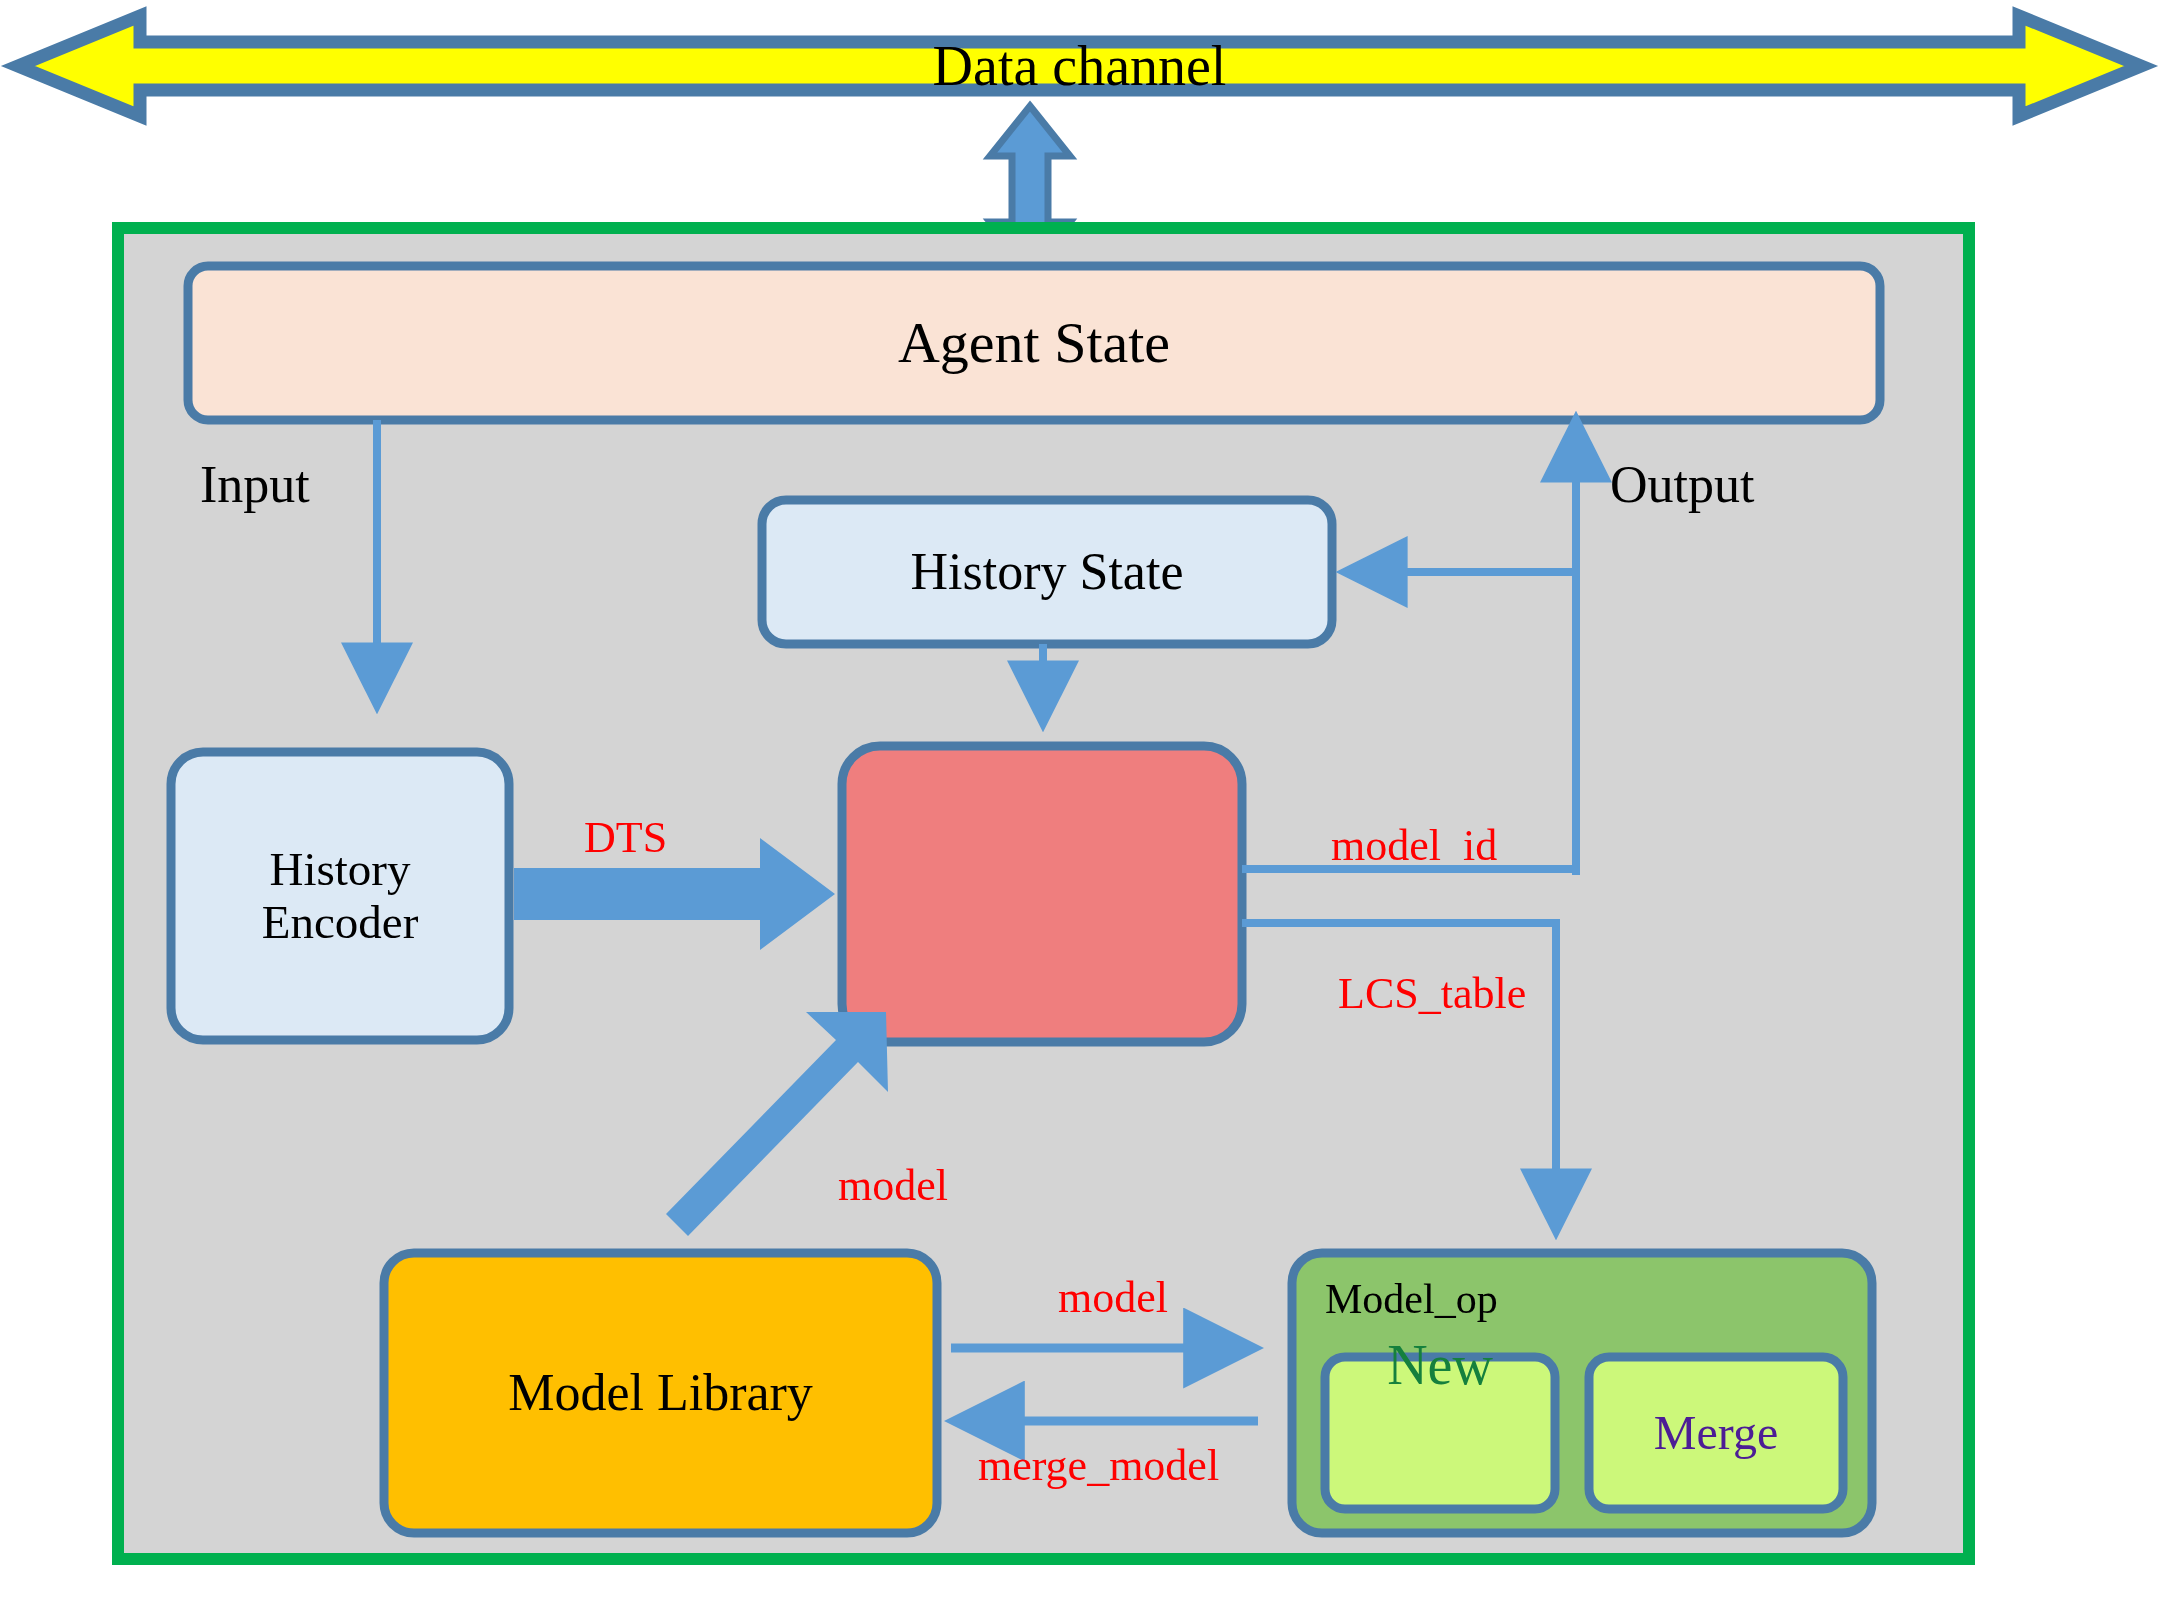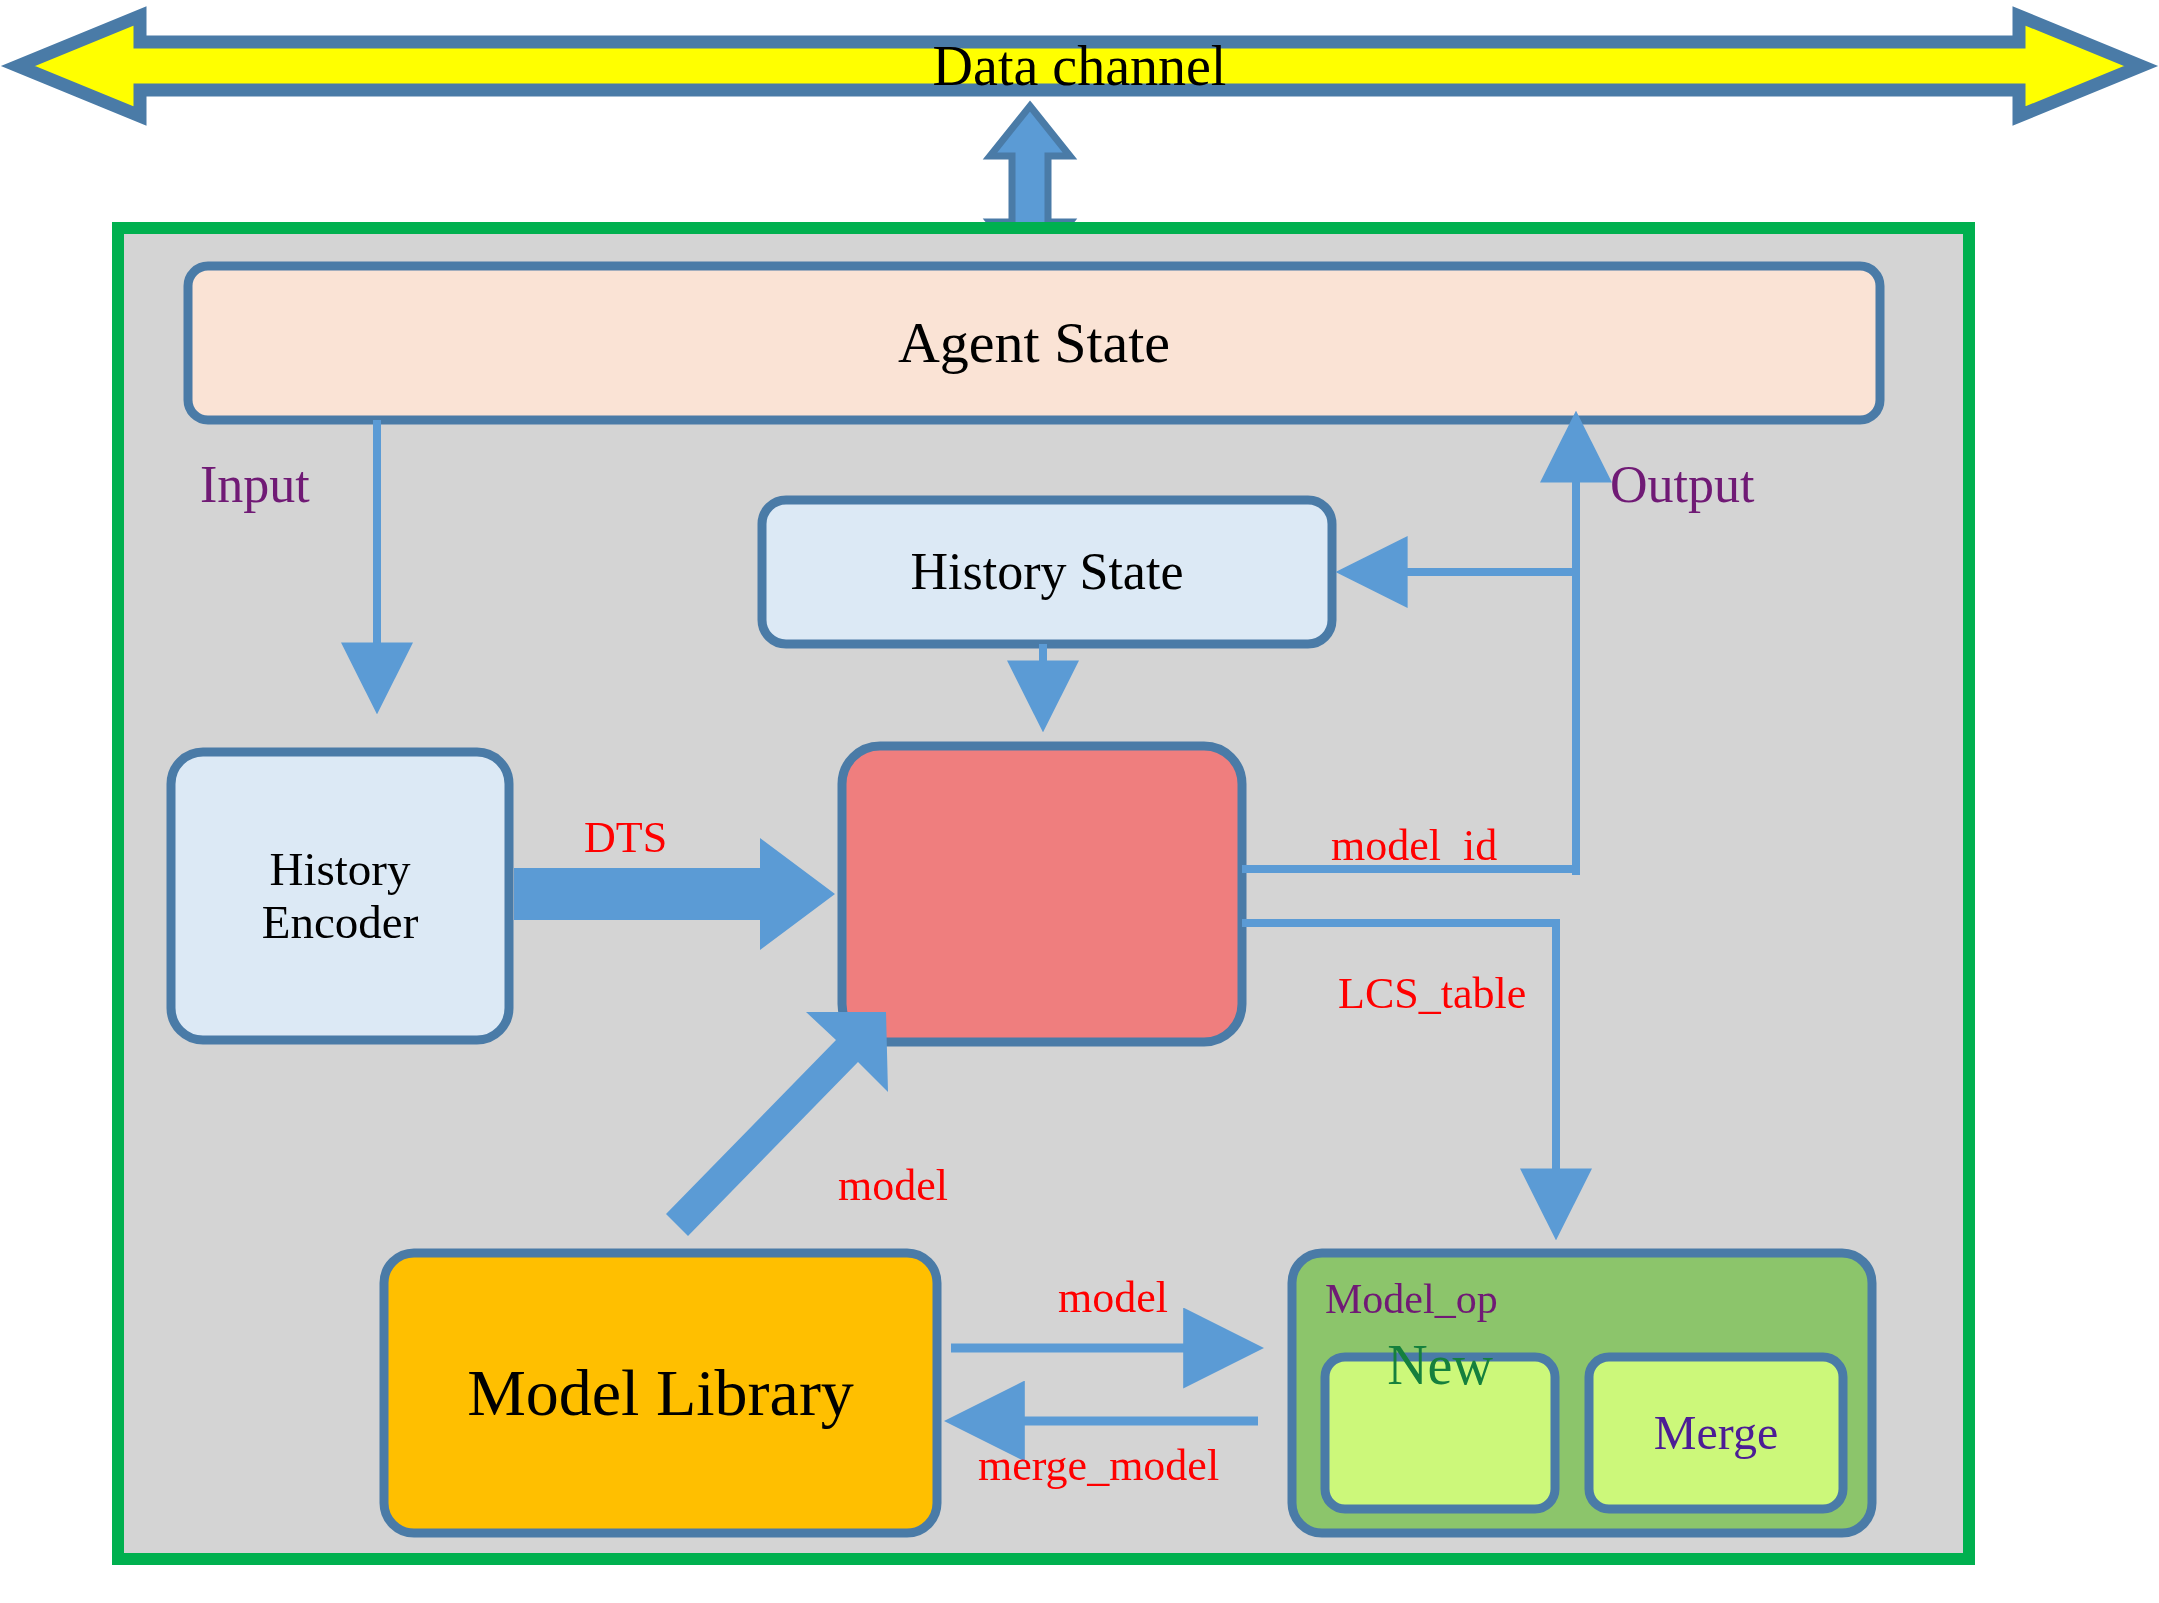--- a/index.html
+++ b/index.html
@@ -1,20 +1,20 @@
 <!DOCTYPE html>
 <html><head>
 <meta charset="utf-8">
 <style>
   html,body{margin:0;padding:0;background:#ffffff;}
   body{width:2159px;height:1603px;position:relative;overflow:hidden;
        font-family:"Liberation Serif","DejaVu Serif",serif;}
   #stage{position:absolute;inset:0;width:2159px;height:1379px;}
   .svgroot{position:absolute;left:0;top:0;width:2159px;height:1603px;}
-  .lbl{position:absolute;color:#701a75;white-space:pre;}
+  .lbl{position:absolute;color:#000000;white-space:pre;}
   .redlbl{position:absolute;color:#ff0000;white-space:pre;font-weight:400;margin-left:28px;}
   .boxtext{position:absolute;display:flex;align-items:center;justify-content:center;
            text-align:center;white-space:pre-line;line-height:1.12;}
 </style>
 </head>
 <body>
 
 <div id="stage">
 
   <svg class="svgroot" viewBox="0 0 2159 1603">
@@ -107,21 +107,21 @@
   <div class="boxtext" style="left:18px;top:14px;width:2123px;height:104px;color:#000;font-size:56px;">Data channel</div>
 
   <div class="boxtext" style="left:188px;top:266px;width:1692px;height:154px;color:#000;font-size:58px;">Agent State</div>
 
   <div class="boxtext" style="left:762px;top:500px;width:570px;height:144px;color:#000000;font-size:52px;">History State</div>
 
   <div class="boxtext" style="left:171px;top:752px;width:338px;height:288px;color:#000;font-size:47px;">History
 Encoder</div>
 
 
-  <div class="boxtext" style="left:384px;top:1253px;width:553px;height:280px;color:#000;font-size:66px;">Model Library</div>
+  <div class="boxtext" style="left:384px;top:1253px;width:553px;height:280px;color:#000;font-size:52px;">Model Library</div>
 
   <div class="lbl" style="left:1325px;top:1275px;font-size:42px;">Model_op</div>
 
   <div class="boxtext" style="left:1325px;top:1289px;width:230px;height:152px;color:#15803d;font-size:56px;">New</div>
 
   <div class="boxtext" style="left:1589px;top:1357px;width:254px;height:152px;color:#4c1d95;font-size:48px;">Merge</div>
 
   <div class="lbl" style="left:200px;top:455px;font-size:52px;">Input</div>
 
   <div class="lbl" style="left:1610px;top:455px;font-size:52px;">Output</div>

